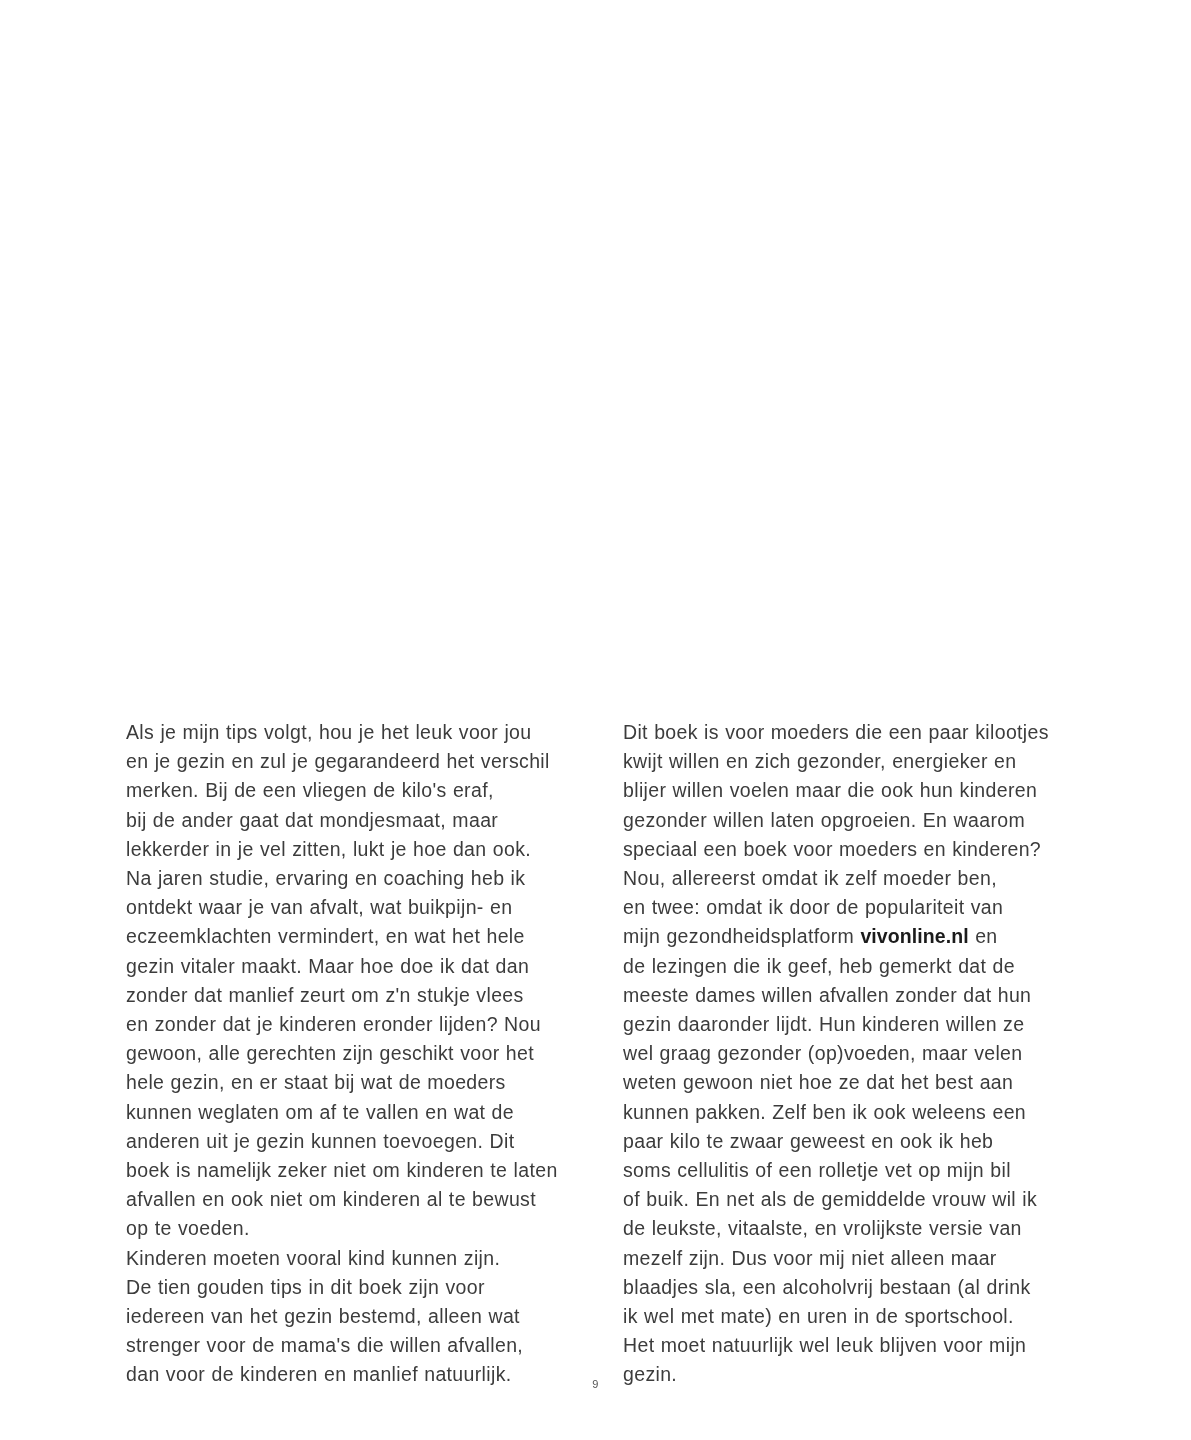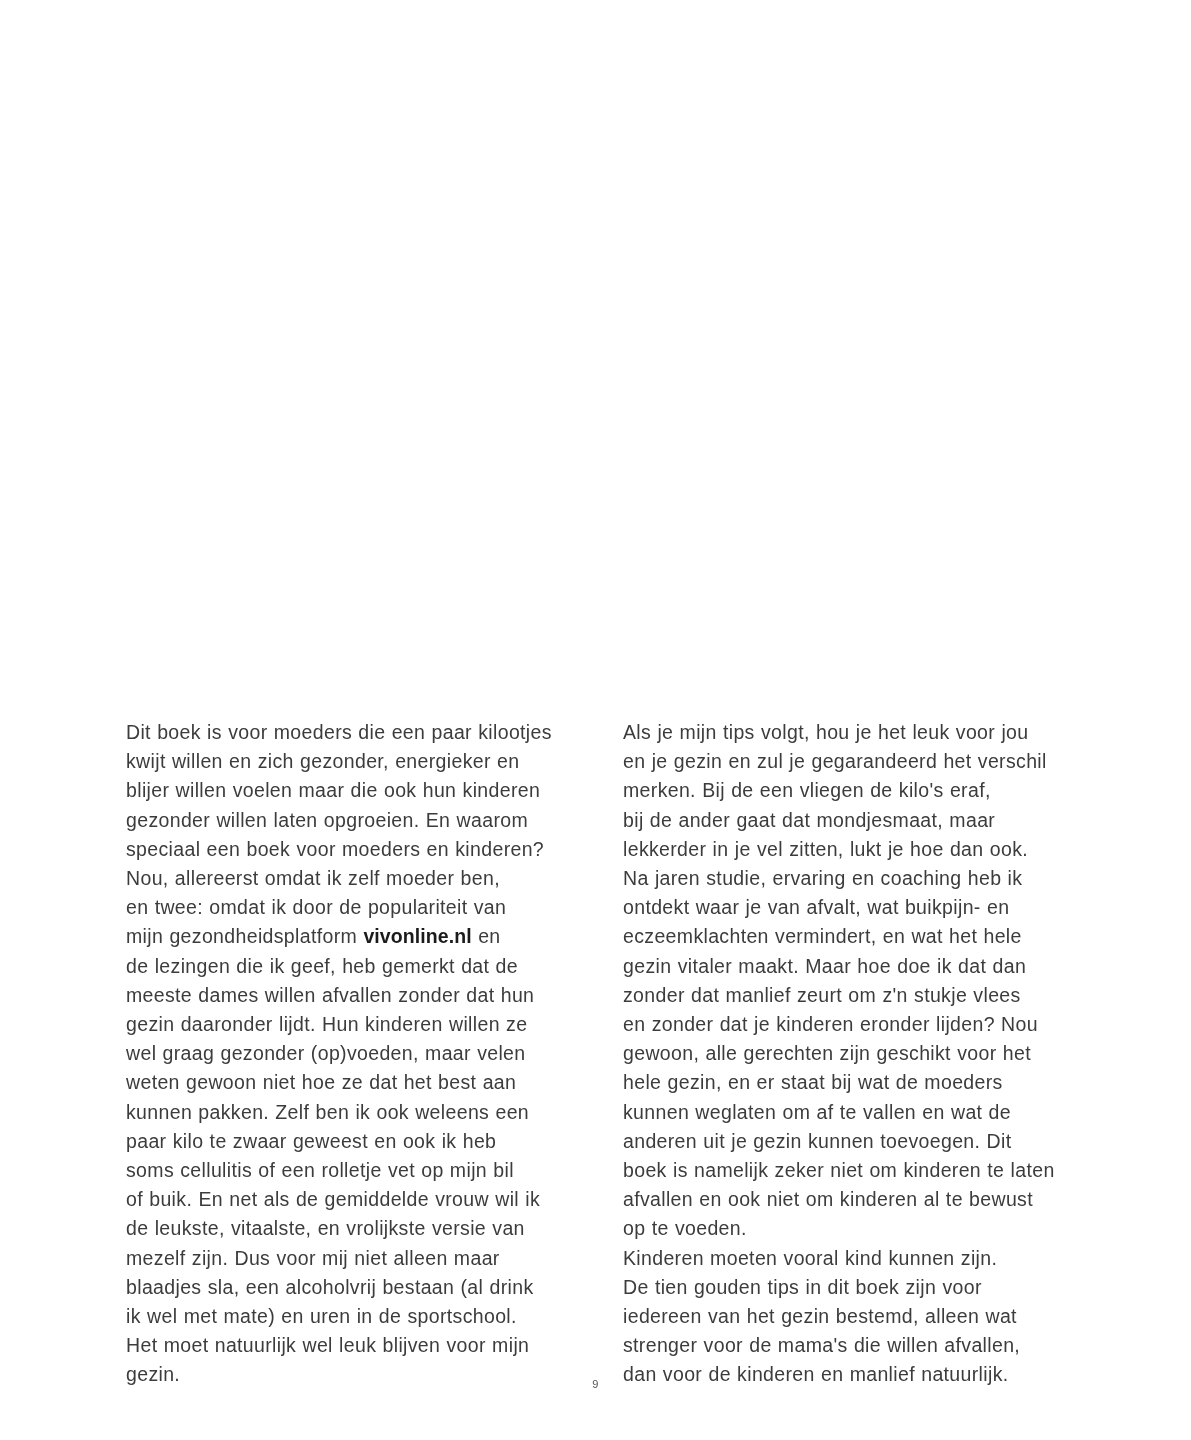--- a/index.html
+++ b/index.html
@@ -61,20 +61,46 @@
   }
 </style>
 </head>
 <body>
 
 <div class="page">
 
   <div class="columns">
 
     <div class="column">
+      <p class="para"><span>Als je mijn tips volgt, hou je het leuk voor jou
+en je gezin en zul je gegarandeerd het verschil
+merken. Bij de een vliegen de kilo's eraf,
+bij de ander gaat dat mondjesmaat, maar
+lekkerder in je vel zitten, lukt je hoe dan ook.
+Na jaren studie, ervaring en coaching heb ik
+ontdekt waar je van afvalt, wat buikpijn- en
+eczeemklachten vermindert, en wat het hele
+gezin vitaler maakt. Maar hoe doe ik dat dan
+zonder dat manlief zeurt om z'n stukje vlees
+en zonder dat je kinderen eronder lijden? Nou
+gewoon, alle gerechten zijn geschikt voor het
+hele gezin, en er staat bij wat de moeders
+kunnen weglaten om af te vallen en wat de
+anderen uit je gezin kunnen toevoegen. Dit
+boek is namelijk zeker niet om kinderen te laten
+afvallen en ook niet om kinderen al te bewust
+op te voeden.
+Kinderen moeten vooral kind kunnen zijn.
+De tien gouden tips in dit boek zijn voor
+iedereen van het gezin bestemd, alleen wat
+strenger voor de mama's  die willen afvallen,
+dan voor de kinderen en manlief natuurlijk.</span></p>
+    </div>
+
+    <div class="column">
       <p class="para"><span>Dit boek is voor moeders die een paar kilootjes
 kwijt willen en zich gezonder, energieker en
 blijer willen voelen maar die ook hun kinderen
 gezonder willen laten opgroeien. En waarom
 speciaal een boek voor moeders en kinderen?
 Nou, allereerst omdat ik zelf moeder ben,
 en twee: omdat ik door de populariteit van
 mijn gezondheidsplatform </span><span class="bold-link">vivonline.nl</span><span> en
 de lezingen die ik geef, heb gemerkt dat de
 meeste dames willen afvallen zonder dat hun
@@ -86,43 +112,17 @@
 soms cellulitis of een rolletje vet op mijn bil
 of buik. En net als de gemiddelde vrouw wil ik
 de leukste, vitaalste, en vrolijkste versie van
 mezelf zijn. Dus voor mij niet alleen maar
 blaadjes sla, een alcoholvrij bestaan (al drink
 ik wel met mate) en uren in de sportschool.
 Het moet natuurlijk wel leuk blijven voor mijn
 gezin.</span></p>
     </div>
 
-    <div class="column">
-      <p class="para"><span>Als je mijn tips volgt, hou je het leuk voor jou
-en je gezin en zul je gegarandeerd het verschil
-merken. Bij de een vliegen de kilo's eraf,
-bij de ander gaat dat mondjesmaat, maar
-lekkerder in je vel zitten, lukt je hoe dan ook.
-Na jaren studie, ervaring en coaching heb ik
-ontdekt waar je van afvalt, wat buikpijn- en
-eczeemklachten vermindert, en wat het hele
-gezin vitaler maakt. Maar hoe doe ik dat dan
-zonder dat manlief zeurt om z'n stukje vlees
-en zonder dat je kinderen eronder lijden? Nou
-gewoon, alle gerechten zijn geschikt voor het
-hele gezin, en er staat bij wat de moeders
-kunnen weglaten om af te vallen en wat de
-anderen uit je gezin kunnen toevoegen. Dit
-boek is namelijk zeker niet om kinderen te laten
-afvallen en ook niet om kinderen al te bewust
-op te voeden.
-Kinderen moeten vooral kind kunnen zijn.
-De tien gouden tips in dit boek zijn voor
-iedereen van het gezin bestemd, alleen wat
-strenger voor de mama's  die willen afvallen,
-dan voor de kinderen en manlief natuurlijk.</span></p>
-    </div>
-
   </div>
 
   <div class="page-number">9</div>
 
 </div>
 
 </body></html>

